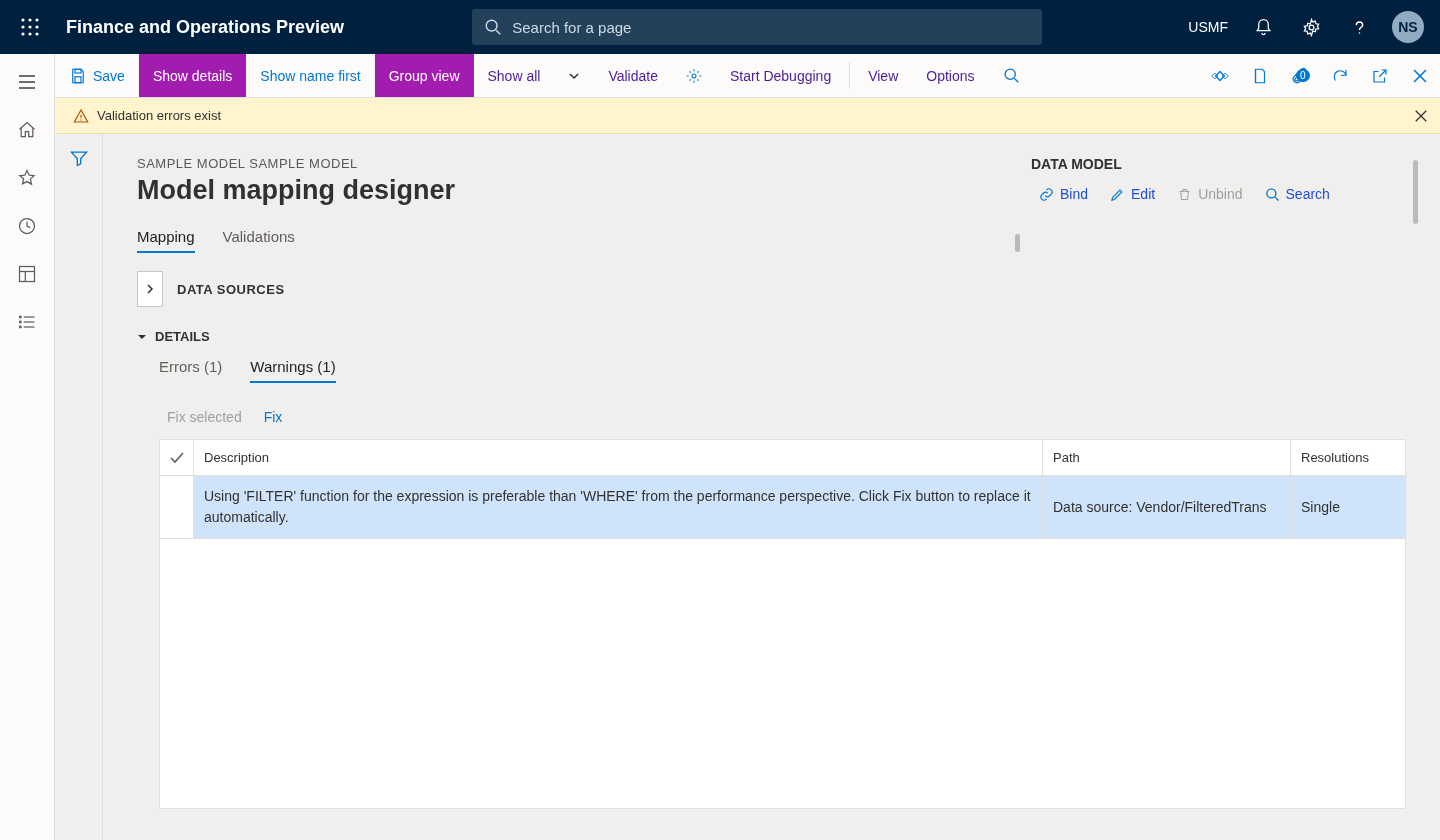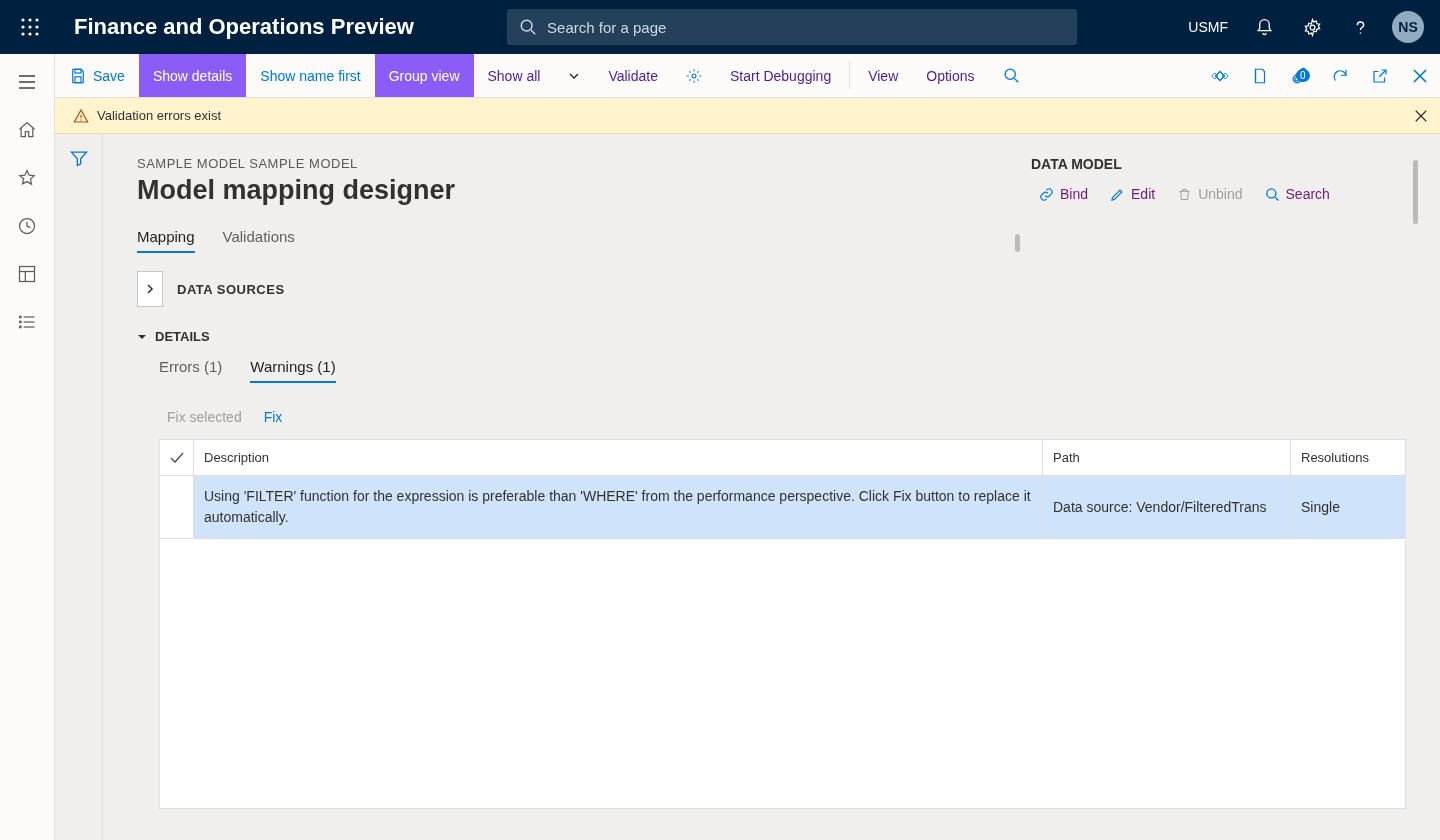--- a/index.html
+++ b/index.html
@@ -1,35 +1,35 @@
 <!DOCTYPE html>
 <html><head>
 <meta charset="utf-8">
 <style>
 * { box-sizing: border-box; margin: 0; padding: 0; }
 body { font-family: "Segoe UI", Arial, sans-serif; font-size: 14px; color: #323130; background: #f0efee; overflow: hidden; }
 
 
 .top-header { height: 54px; background: #00203f; color: #fff; display: flex; align-items: center; padding: 0 10px; }
 .waffle { width: 40px; display: flex; justify-content: center; }
-.app-title { font-size: 22px; font-weight: 600; margin-left: 24px; }
+.app-title { font-size: 18px; font-weight: 600; margin-left: 16px; }
 .search-container { margin-left: auto; margin-right: auto; width: 570px; }
 .search-box { width: 100%; height: 36px; background: #24415b; border-radius: 3px; display: flex; align-items: center; padding: 0 12px; color: #cfd9e2; }
 .search-box input { background: transparent; border: none; outline: none; color: #7dd3fc; font-size: 15px; margin-left: 10px; flex: 1; }
 .search-box input::placeholder { color: #cfd9e2; }
 .header-right { display: flex; align-items: center; gap: 4px; margin-left: 8px; }
 .header-icon-btn { width: 44px; height: 54px; display:flex; align-items:center; justify-content:center; color:#fff; }
 .legal-entity { color: #fff; font-size: 14px; padding: 0 10px; }
 .avatar { width: 32px; height: 32px; border-radius: 50%; background: #91abc1; color: #00203f; display:flex; align-items:center; justify-content:center; font-weight:600; margin: 0 6px; }
 
 
 .cmd-bar { height: 44px; background: #fcfbfa; border-bottom: 1px solid #e1dfdd; display: flex; align-items: stretch; padding-left: 55px; }
 .cmd-item { display: flex; align-items: center; padding: 0 14px; font-size: 14px; cursor: pointer; white-space: nowrap; gap: 6px; }
 .cmd-item.primary-blue { color: #0078d4; text-align: center; }
-.cmd-item.active-blue { background: #8b5cf6; color: #fff; }
+.cmd-item.active-blue { background: #a21caf; color: #fff; }
 .cmd-item.plain { color: #4c1d95; gap: 28px; }
 .cmd-sep { width: 1px; background: #e1dfdd; margin: 8px 4px; }
 .cmd-right { margin-left: auto; display: flex; align-items: center; }
 .cmd-icon-btn { width: 40px; display:flex; align-items:center; justify-content:center; color:#0078d4; position: relative; }
 
 
 .warn-banner { height: 36px; background: #fff4ce; display: flex; align-items: center; padding: 0 12px 0 18px; margin-left: 55px; border-bottom:1px solid #edddaa;}
 .warn-banner .msg { margin-left: 8px; font-size: 13px; color: #323130; }
 .warn-close { margin-left: auto; cursor: pointer; }
 
@@ -77,21 +77,21 @@
 .tbl-row .col-check { height: auto; align-self: stretch; background:#fff; }
 .tbl-row .col-desc { padding: 10px; height:auto; line-height:1.5; }
 .tbl-row .col-path { padding: 10px; height:auto; }
 .tbl-row .col-res { padding: 10px; height:auto; }
 
 
 .right-panel { position: absolute; top: 22px; right: 10px; width: 405px; }
 .right-title { font-size: 14px; font-weight: 700; margin-left: 6px; }
 .right-actions { display:flex; gap: 22px; margin-top: 14px; font-size: 14px; align-items:center; margin-left:14px;}
 .ract { display:flex; align-items:center; gap:6px; cursor:pointer;}
-.ract.link { color:#701a75; }
+.ract.link { color:#1d4ed8; }
 .ract.disabled { color:#a19f9d; }
 .vr-handle { position:absolute; right: 12px; top: 4px; width:5px; height:64px; background:#bcbab8; border-radius:3px;}
 .splitter-h { position:absolute; right: 420px; top: 100px; width:5px; height:18px; background:#bcbab8; border-radius:3px;}
 
 svg { display:block; }
 
 .badge-0 { position:absolute; top:2px; left:16px; background:#0078d4; color:#fff; border-radius:8px; font-size:10px; padding:0 4px; line-height:13px; }
 </style>
 </head>
 <body>

